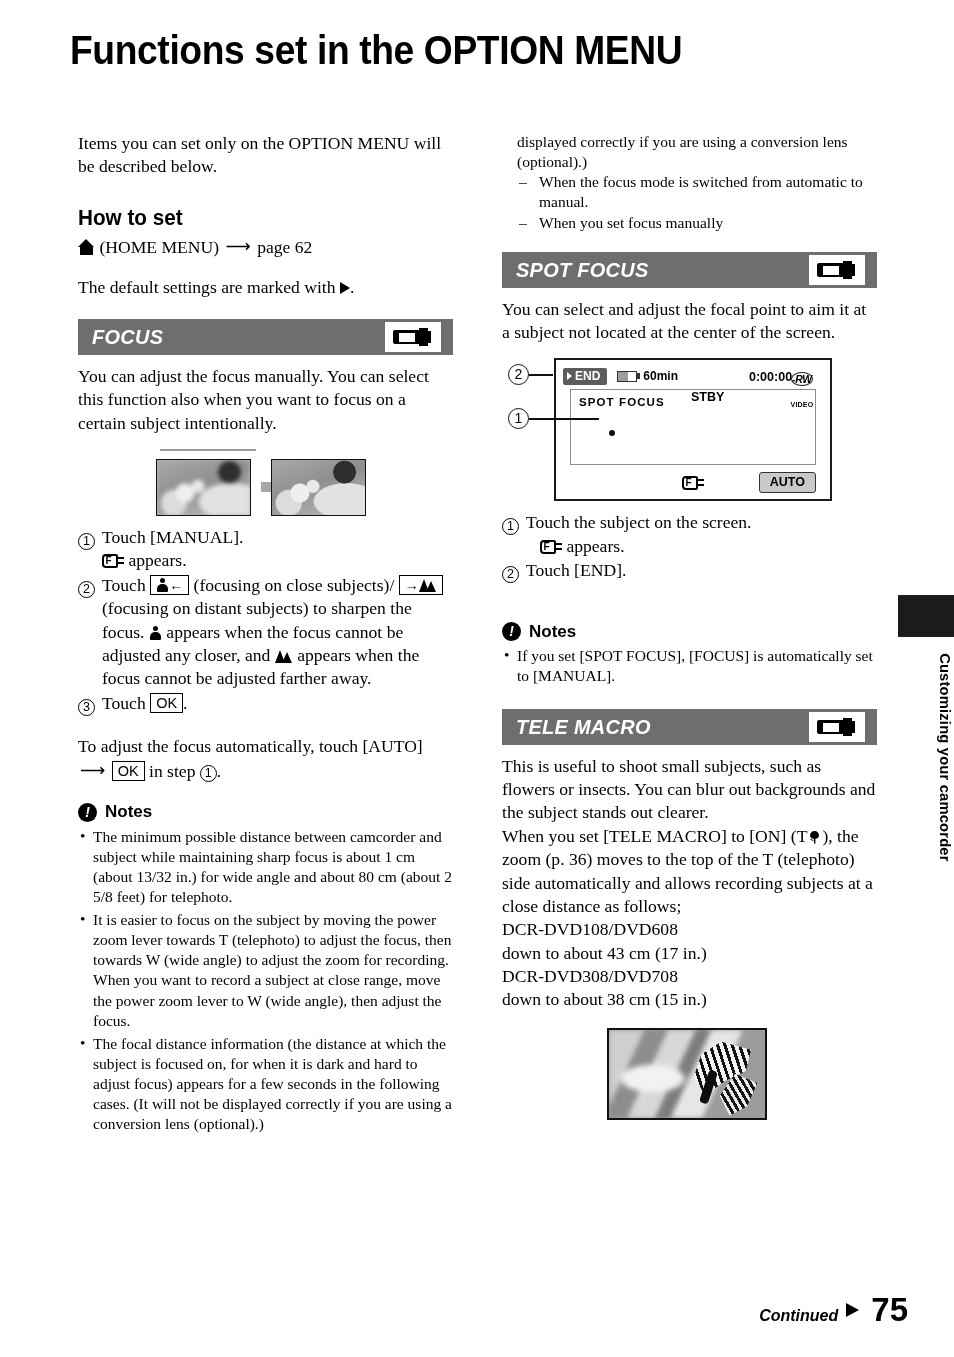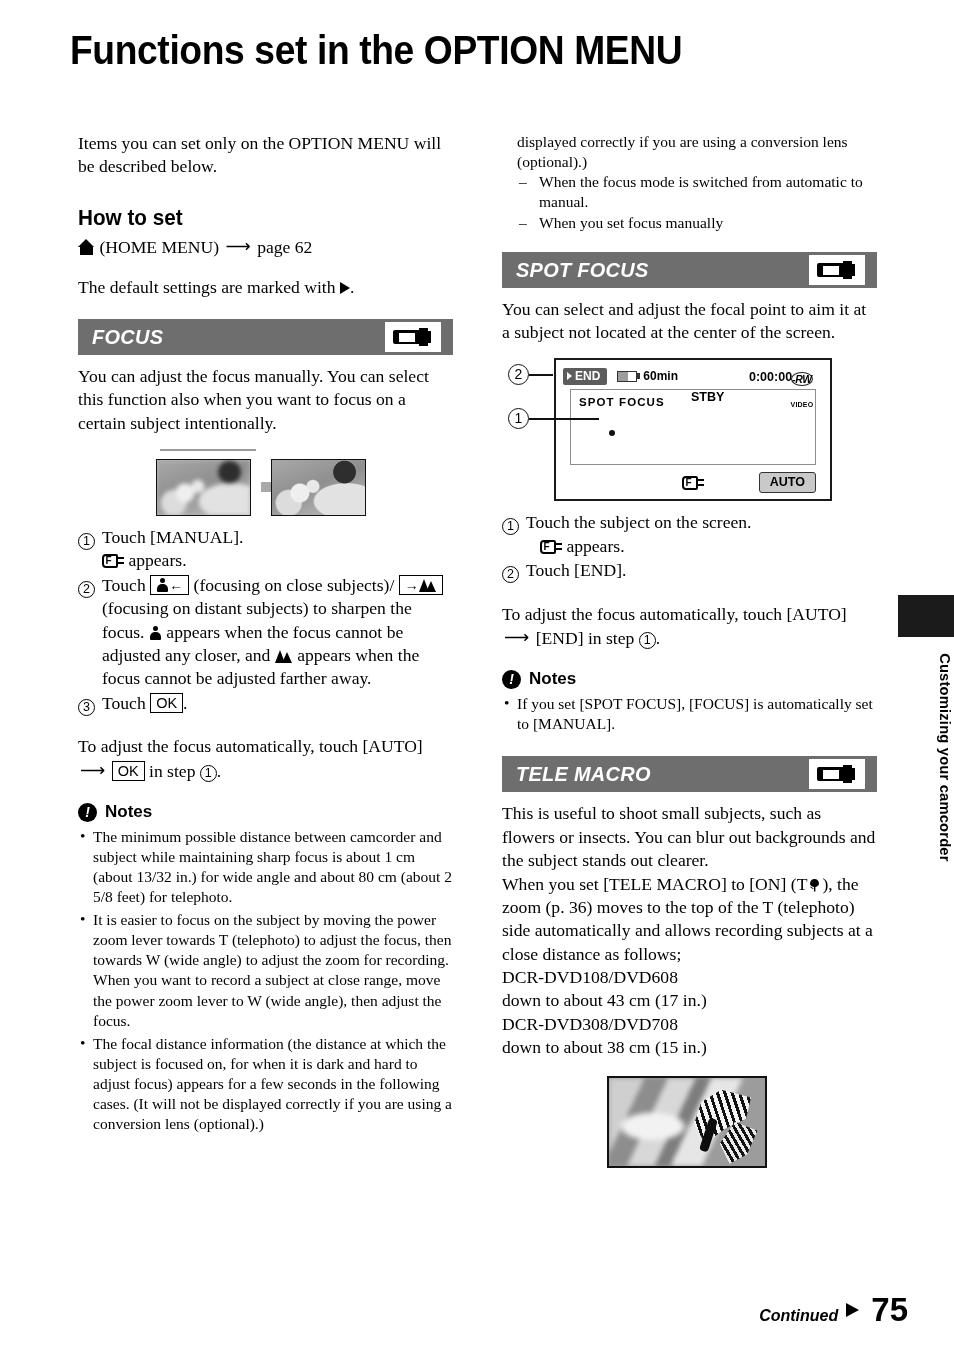--- a/index.html
+++ b/index.html
@@ -663,27 +663,20 @@
       </span>
     </div>
     <div class="step">
       <span class="num"><span class="circ-num">2</span></span>
       <span class="txt">Touch [END].</span>
     </div>
   </div>
 
   <div class="gap-md"></div>
 
-  <p>
-    <span>To adjust the focus automatically, touch</span>
-    <span>[AUTO]</span>
-    <span class="arrow-r">⟶</span>
-    <span>[END] in step</span>
-    <span class="circ-num">1</span><span>.</span>
-  </p>
 
   <div class="note-head">
     <span class="note-icon-excl">!</span>
     <span>Notes</span>
   </div>
   <ul class="bullets">
     <li>If you set [SPOT FOCUS], [FOCUS] is automatically set to [MANUAL].</li>
   </ul>
 
   <div class="gap-md"></div>

